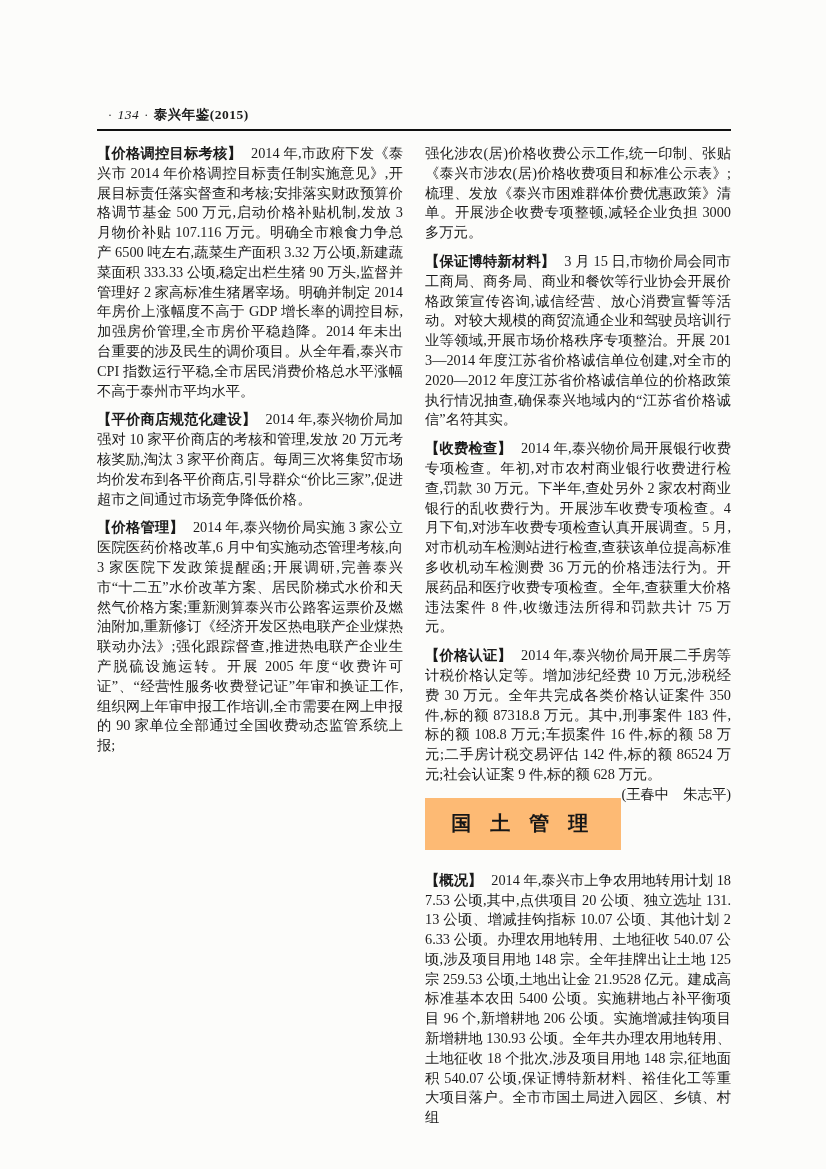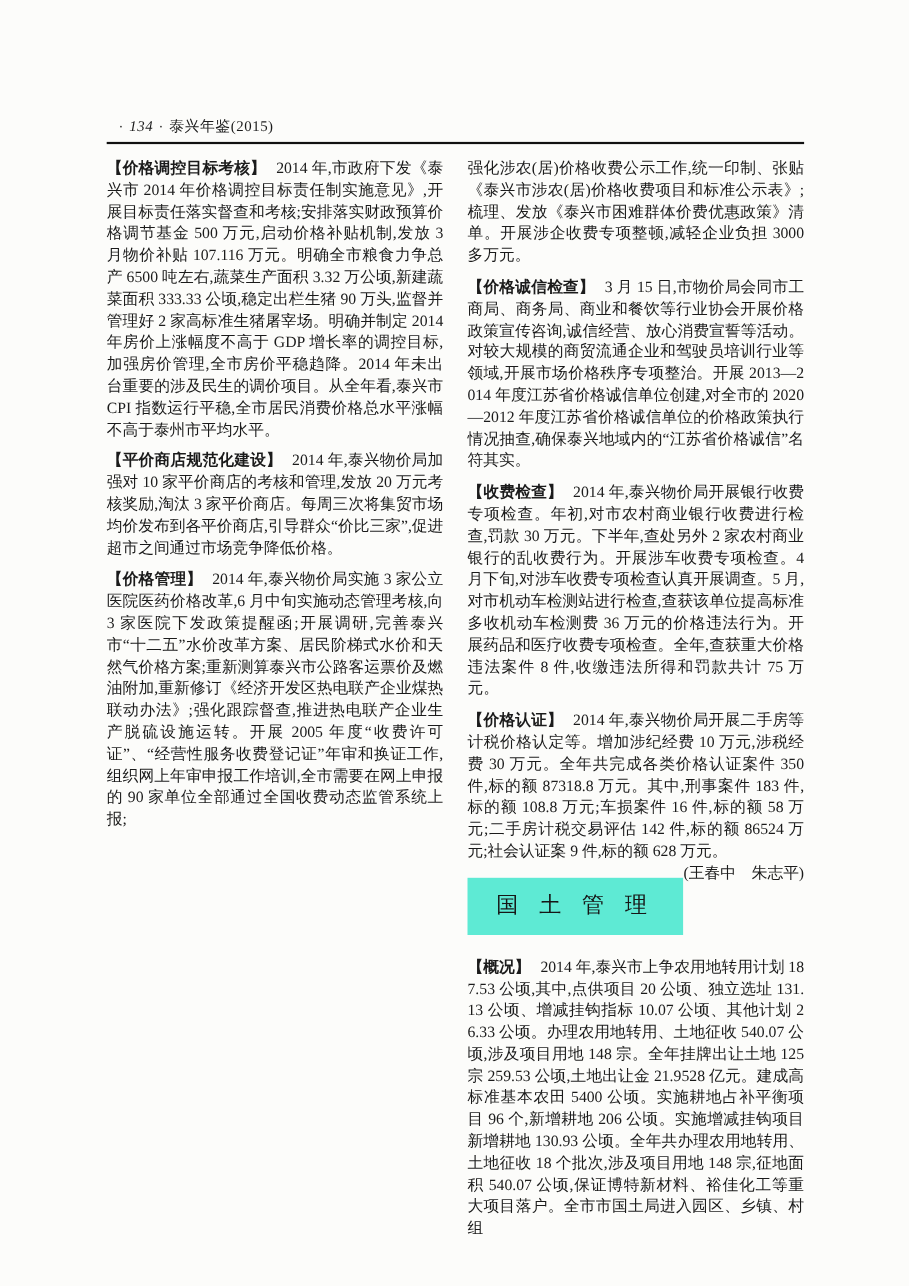--- a/index.html
+++ b/index.html
@@ -17,45 +17,45 @@
     position:relative;
   }
   .hdr{
     display:flex;align-items:baseline;
     font-size:13.5px;
     margin:0 0 5px 6px;
     letter-spacing:0.5px;
   }
   .hdr .dot{margin:0 5px;font-size:12px;}
   .hdr .num{font-family:"Liberation Serif",serif;font-style:italic;}
-  .hdr .bk{font-weight:normal;}
+  .hdr .bk{font-weight:bold;}
   .rule{
     border:none;border-top:2px solid #101010;
     margin:3px 0 13px 0;
   }
   .cols{display:flex;gap:22px;}
   .col{
     width:307px;
     font-size:14.3px;line-height:19.8px;
     text-align:justify;text-justify:inter-ideograph;
     word-break:break-all;
   }
   .para{margin:0 0 9px 0;}
   .ptitle{
     font-weight:bold;
     margin-right:9px;
   }
   .sig{
     float:right;
   }
   .banner{
-    background:#5eead4;
+    background:#fdba74;
     height:52px;
     display:flex;align-items:center;justify-content:center;
-    font-size:20px;font-weight:normal;
+    font-size:20px;font-weight:bold;
     letter-spacing:7px;
     color:#161616;
     margin:13px 0 21px 0;
   }
 </style>
 </head>
 <body>
 
 <div class="page">
 
@@ -78,21 +78,21 @@
         <span class="ptitle">【平价商店规范化建设】</span><span>2014 年,泰兴物价局加强对 10 家平价商店的考核和管理,发放 20 万元考核奖励,淘汰 3 家平价商店。每周三次将集贸市场均价发布到各平价商店,引导群众“价比三家”,促进超市之间通过市场竞争降低价格。</span>
       </p>
       <p class="para">
         <span class="ptitle">【价格管理】</span><span>2014 年,泰兴物价局实施 3 家公立医院医药价格改革,6 月中旬实施动态管理考核,向 3 家医院下发政策提醒函;开展调研,完善泰兴市“十二五”水价改革方案、居民阶梯式水价和天然气价格方案;重新测算泰兴市公路客运票价及燃油附加,重新修订《经济开发区热电联产企业煤热联动办法》;强化跟踪督查,推进热电联产企业生产脱硫设施运转。开展 2005 年度“收费许可证”、“经营性服务收费登记证”年审和换证工作,组织网上年审申报工作培训,全市需要在网上申报的 90 家单位全部通过全国收费动态监管系统上报;</span>
       </p>
     </div>
 
     <div class="col">
       <p class="para">强化涉农(居)价格收费公示工作,统一印制、张贴《泰兴市涉农(居)价格收费项目和标准公示表》;梳理、发放《泰兴市困难群体价费优惠政策》清单。开展涉企收费专项整顿,减轻企业负担 3000 多万元。</p>
       <p class="para">
-        <span class="ptitle">【价格诚信检查】</span><span>3 月 15 日,市物价局会同市工商局、商务局、商业和餐饮等行业协会开展价格政策宣传咨询,诚信经营、放心消费宣誓等活动。对较大规模的商贸流通企业和驾驶员培训行业等领域,开展市场价格秩序专项整治。开展 2013—2014 年度江苏省价格诚信单位创建,对全市的 2020—2012 年度江苏省价格诚信单位的价格政策执行情况抽查,确保泰兴地域内的“江苏省价格诚信”名符其实。</span>
+        <span class="ptitle">【保证博特新材料】</span><span>3 月 15 日,市物价局会同市工商局、商务局、商业和餐饮等行业协会开展价格政策宣传咨询,诚信经营、放心消费宣誓等活动。对较大规模的商贸流通企业和驾驶员培训行业等领域,开展市场价格秩序专项整治。开展 2013—2014 年度江苏省价格诚信单位创建,对全市的 2020—2012 年度江苏省价格诚信单位的价格政策执行情况抽查,确保泰兴地域内的“江苏省价格诚信”名符其实。</span>
       </p>
       <p class="para">
         <span class="ptitle">【收费检查】</span><span>2014 年,泰兴物价局开展银行收费专项检查。年初,对市农村商业银行收费进行检查,罚款 30 万元。下半年,查处另外 2 家农村商业银行的乱收费行为。开展涉车收费专项检查。4 月下旬,对涉车收费专项检查认真开展调查。5 月,对市机动车检测站进行检查,查获该单位提高标准多收机动车检测费 36 万元的价格违法行为。开展药品和医疗收费专项检查。全年,查获重大价格违法案件 8 件,收缴违法所得和罚款共计 75 万元。</span>
       </p>
       <p class="para">
         <span class="ptitle">【价格认证】</span><span>2014 年,泰兴物价局开展二手房等计税价格认定等。增加涉纪经费 10 万元,涉税经费 30 万元。全年共完成各类价格认证案件 350 件,标的额 87318.8 万元。其中,刑事案件 183 件,标的额 108.8 万元;车损案件 16 件,标的额 58 万元;二手房计税交易评估 142 件,标的额 86524 万元;社会认证案 9 件,标的额 628 万元。</span><span class="sig">(王春中　朱志平)</span>
       </p>
 
       <div class="banner">国 土 管 理</div>
 

